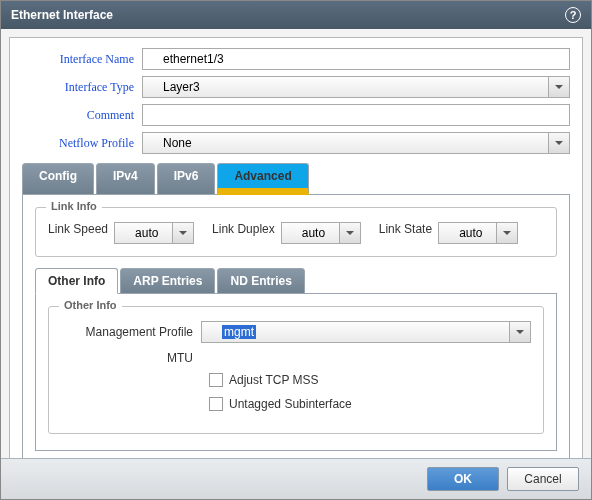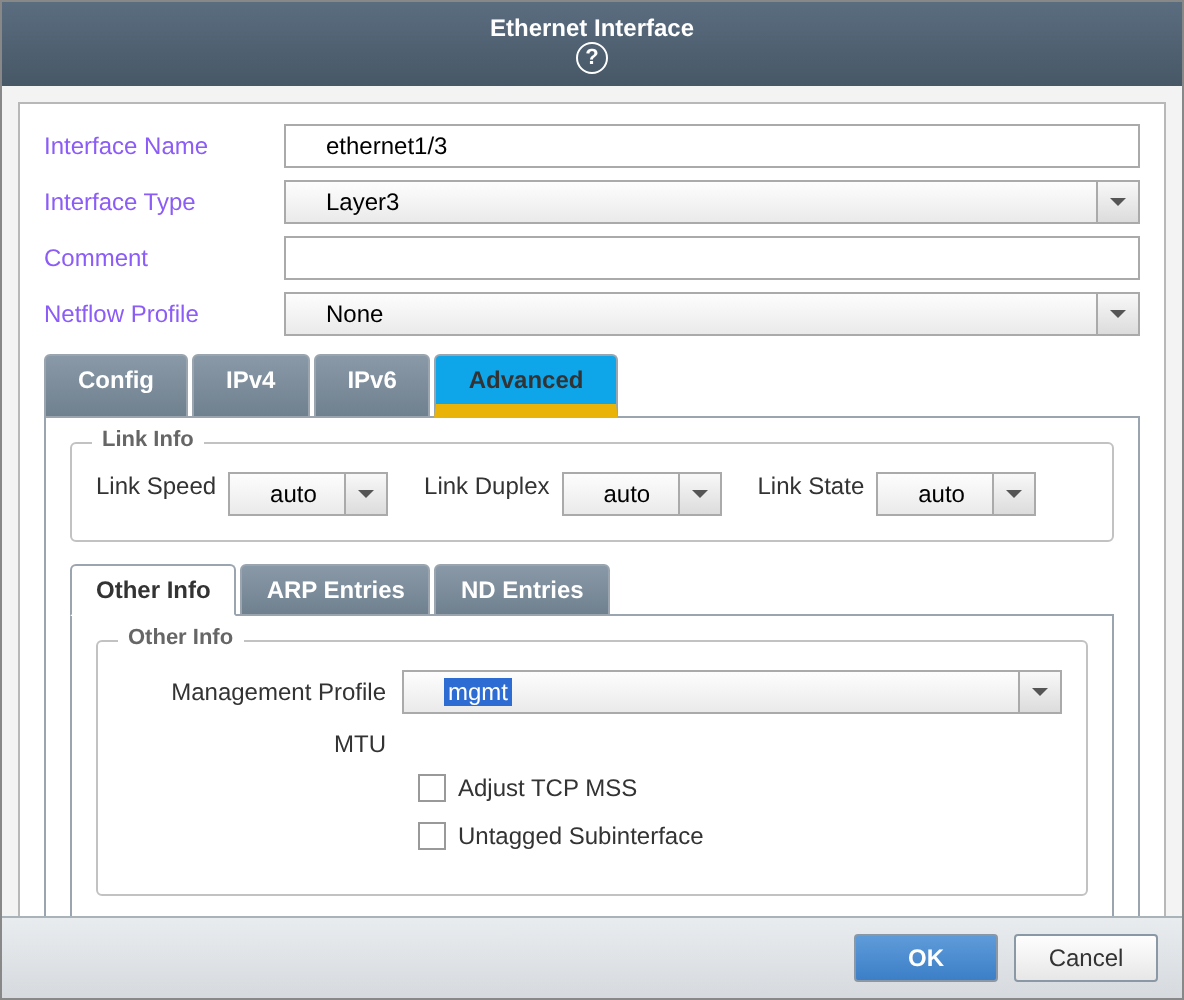--- a/index.html
+++ b/index.html
@@ -1,23 +1,23 @@
 <!DOCTYPE html>
 <html><head>
 <meta charset="utf-8">
 <style>
 * { box-sizing: border-box; margin: 0; padding: 0; }
 body { font-family: Arial, sans-serif; font-size: 12px; color: #333; background: #fff; }
 .dialog { width: 592px; height: 500px; border: 1px solid #888; background: #f3f3f3; display: flex; flex-direction: column; }
-.titlebar { background: linear-gradient(#5a6d7f, #475766); color: #fff; font-weight: bold; padding: 6px 10px; display: flex; justify-content: space-between; align-items: center; flex-direction: column; }
+.titlebar { background: linear-gradient(#5a6d7f, #475766); color: #fff; font-weight: bold; padding: 6px 10px; display: flex; justify-content: space-between; align-items: center; }
 .help-icon { width: 16px; height: 16px; border: 1.5px solid #fff; border-radius: 50%; display: flex; align-items: center; justify-content: center; font-size: 11px; cursor: pointer; }
 .body { flex: 1; padding: 8px; background: #f3f3f3; overflow: auto; }
 .panel { background: #fff; border: 1px solid #b8b8b8; padding: 10px 12px 12px 12px; }
 .form-row { display: flex; align-items: center; margin-bottom: 6px; }
-.form-row label { width: 120px; padding-right: 8px; color: #8b5cf6; }
+.form-row label { width: 120px; text-align: right; padding-right: 8px; color: #1d4ed8; font-family: Liberation Serif, serif; }
 .form-row .field { flex: 1; }
 .txt, .sel { width: 100%; height: 22px; border: 1px solid #aaa; padding: 2px 20px; font-size: 12px; background: #fff; }
 .sel { appearance: none; background: linear-gradient(#fdfdfd,#eaeaea); padding-right: 22px; position: relative; }
 .sel-wrap { position: relative; display: block; }
 .sel-wrap::after { content: ""; position: absolute; right: 1px; top: 1px; bottom: 1px; width: 20px; background: linear-gradient(#f8f8f8,#dcdcdc); border-left: 1px solid #aaa; pointer-events: none; }
 .sel-wrap::before { content: ""; position: absolute; right: 7px; top: 50%; margin-top: -2px; border: 4px solid transparent; border-top-color: #555; z-index: 1; pointer-events: none; }
 .tabs { display: flex; margin-top: 8px; position: relative; top: 1px; }
 .tab { padding: 5px 16px; border: 1px solid #9aa5af; background: linear-gradient(#8a99a7,#6f808e); color: #fff; font-weight: bold; margin-right: 2px; border-top-left-radius: 3px; border-top-right-radius: 3px; cursor: pointer; }
 .tab.active { background: #0ea5e9; color: #333; border-bottom: 7px solid #eab308; }
 .subtabs { display: flex; margin-top: 10px; position: relative; top: 1px; }

